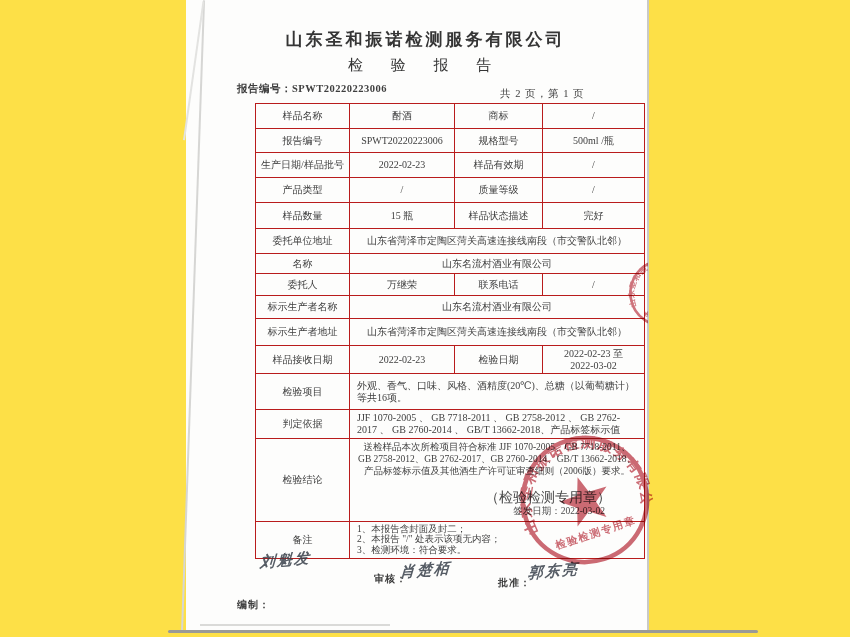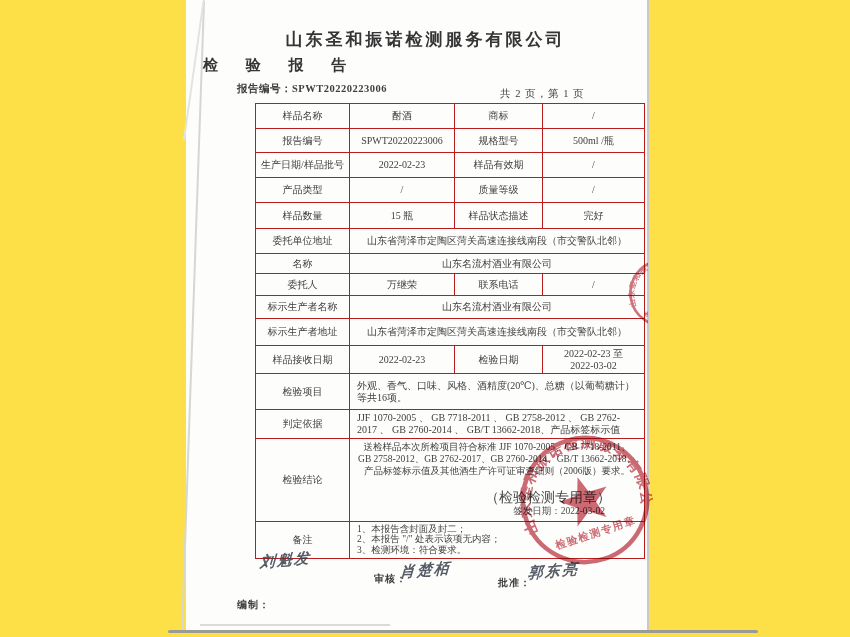--- a/index.html
+++ b/index.html
@@ -21,21 +21,21 @@
   .edge-right{left:647px;top:0;width:1.5px;height:631px;background:#c9c9c7;}
   .edge-bottom{left:168px;top:630px;width:590px;height:2.5px;background:#9a9a96;border-radius:2px;}
   .edge-bottom-light{left:200px;top:624px;width:190px;height:1.5px;background:#dadad8;}
 
   .t-company{
     position:absolute;left:203px;top:28px;width:445px;
     text-align:center;font-size:17px;font-weight:700;letter-spacing:3px;color:#353535;
   }
   .t-doc{
     position:absolute;left:203px;top:56px;width:445px;
-    text-align:left;font-size:15px;font-weight:700;letter-spacing:12px;color:#353535;
+    text-align:center;font-size:15px;font-weight:400;letter-spacing:12px;color:#353535;
   }
   .report-no{
     position:absolute;left:237px;top:82px;font-size:10.5px;font-weight:700;letter-spacing:.5px;
   }
   .page-info{
     position:absolute;left:500px;top:87px;width:144px;text-align:left;font-size:10.5px;letter-spacing:1px;
   }
 
   .report-table{
     position:absolute;left:255px;top:103px;width:389px;

